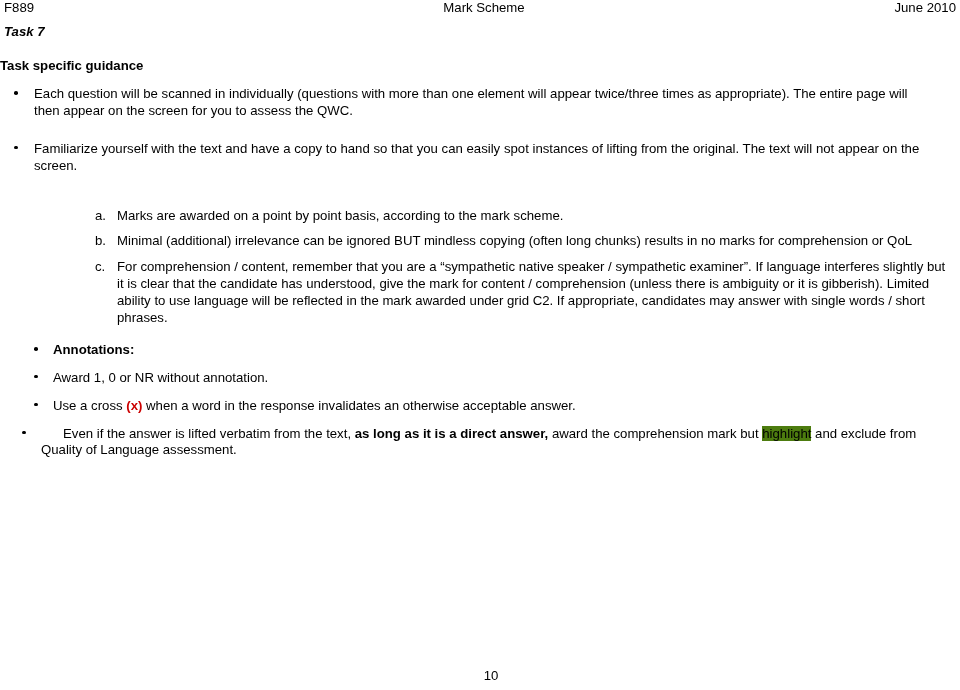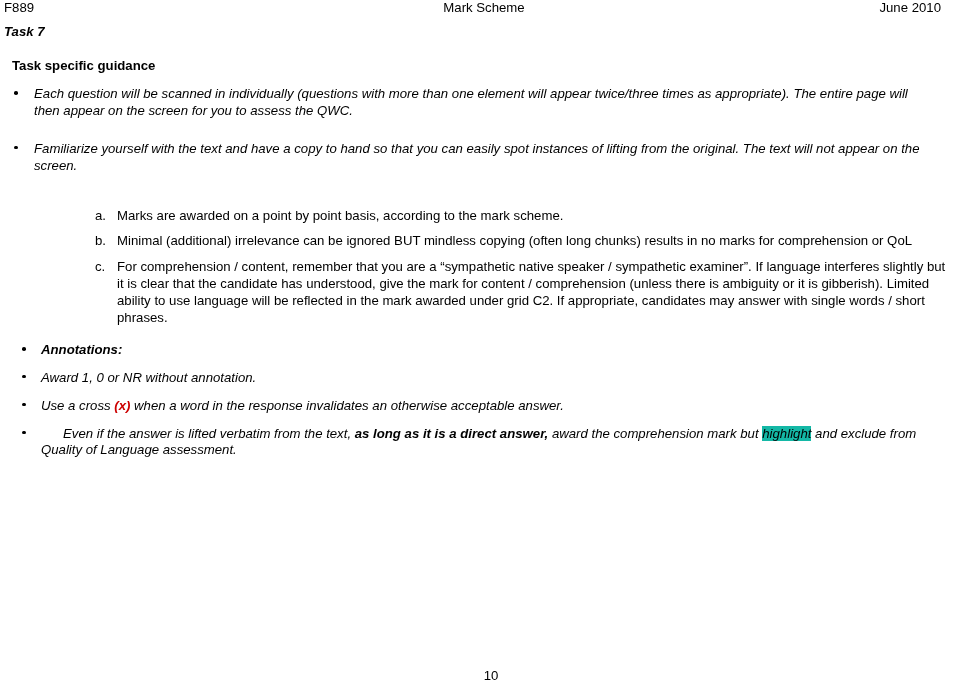--- a/index.html
+++ b/index.html
@@ -35,71 +35,71 @@
   }
   .page-header .hdr-center {
     position: absolute;
     left: 8px;
     right: 0;
     top: 0;
     text-align: center;
   }
   .page-header .hdr-right {
     position: absolute;
-    right: 15px;
+    right: 0;
     top: 0;
   }
 
   .task-line {
     position: absolute;
     left: 4px;
     top: 24px;
     font-weight: bold;
     font-size: 13.2px;
     font-style: italic;
   }
 
   .section-title {
     position: absolute;
-    left: 12px;
+    left: 0;
     top: 58px;
     font-weight: bold;
     font-size: 13.2px;
   }
 
   
   .content {
     position: absolute;
     left: 0;
     top: 86px;
     width: 960px;
   }
 
   
   .bullet-row {
     position: relative;
     padding-left: 34px;
     padding-right: 24px;
     margin-bottom: 9px;
-    font-style: italic;
   }
   .bullet-row > .dot {
     position: absolute;
     left: 14px;
     top: 5px;
     width: 3.6px;
     height: 3.6px;
     background: #000;
     border-radius: 50%;
   }
 
   
   .bullet-row.indented {
     padding-left: 41px;
     margin-bottom: 11px;
+    margin-left: 12px;
   }
   .bullet-row.indented > .dot {
     left: 22px;
   }
   .bullet-row.hanging {
     padding-left: 41px;
   }
   .bullet-row.hanging > .dot { left: 22px; }
   .bullet-row.hanging .para {
     padding-left: 22px;
@@ -132,21 +132,21 @@
 
   .tick {
     color: #2e9e3e;
     font-weight: normal;
   }
   .cross {
     color: #cc0000;
     font-weight: bold;
   }
   .hl {
-    background: #14b8a6;
+    background: #4d7c0f;
   }
 
   .page-number {
     position: absolute;
     left: 0;
     right: 0;
     top: 668px;
     text-align: center;
     font-weight: normal;
     font-size: 13.2px;

